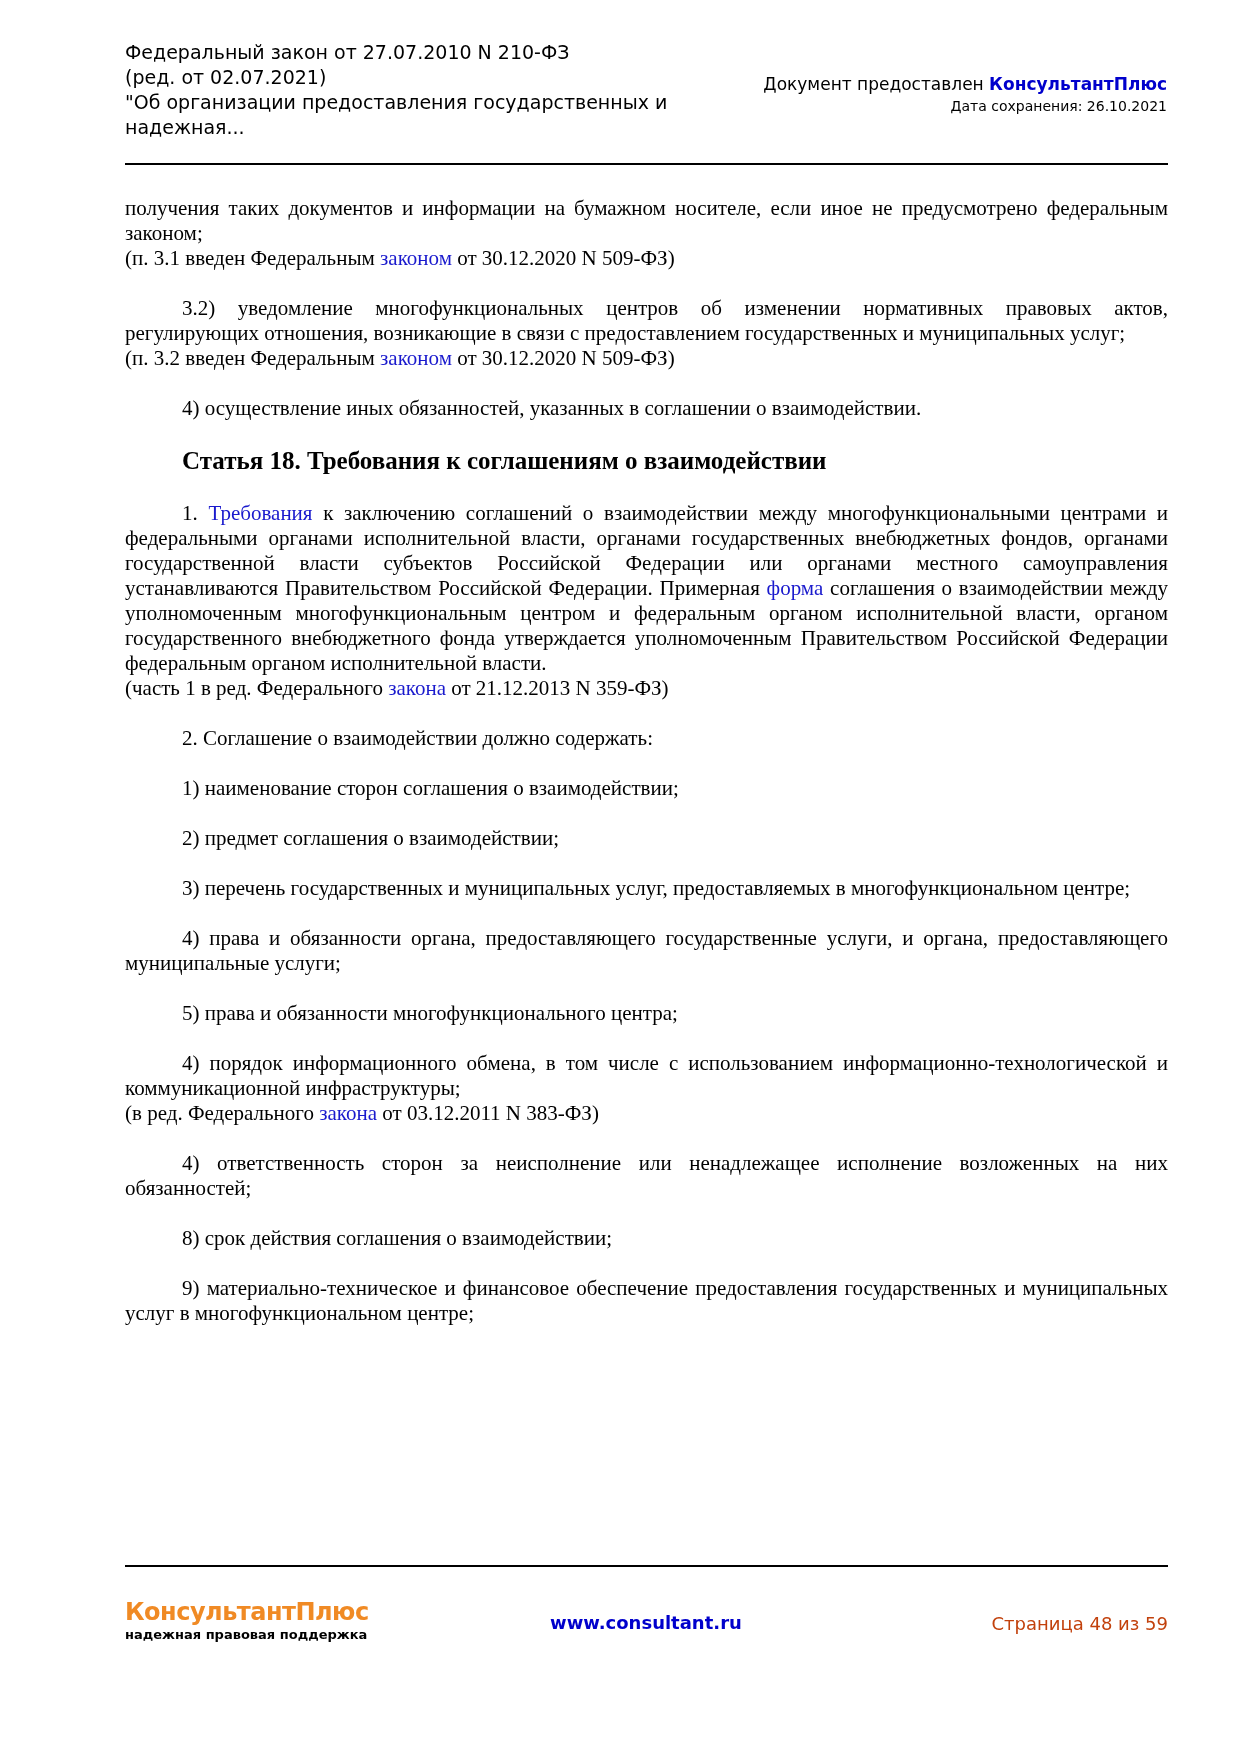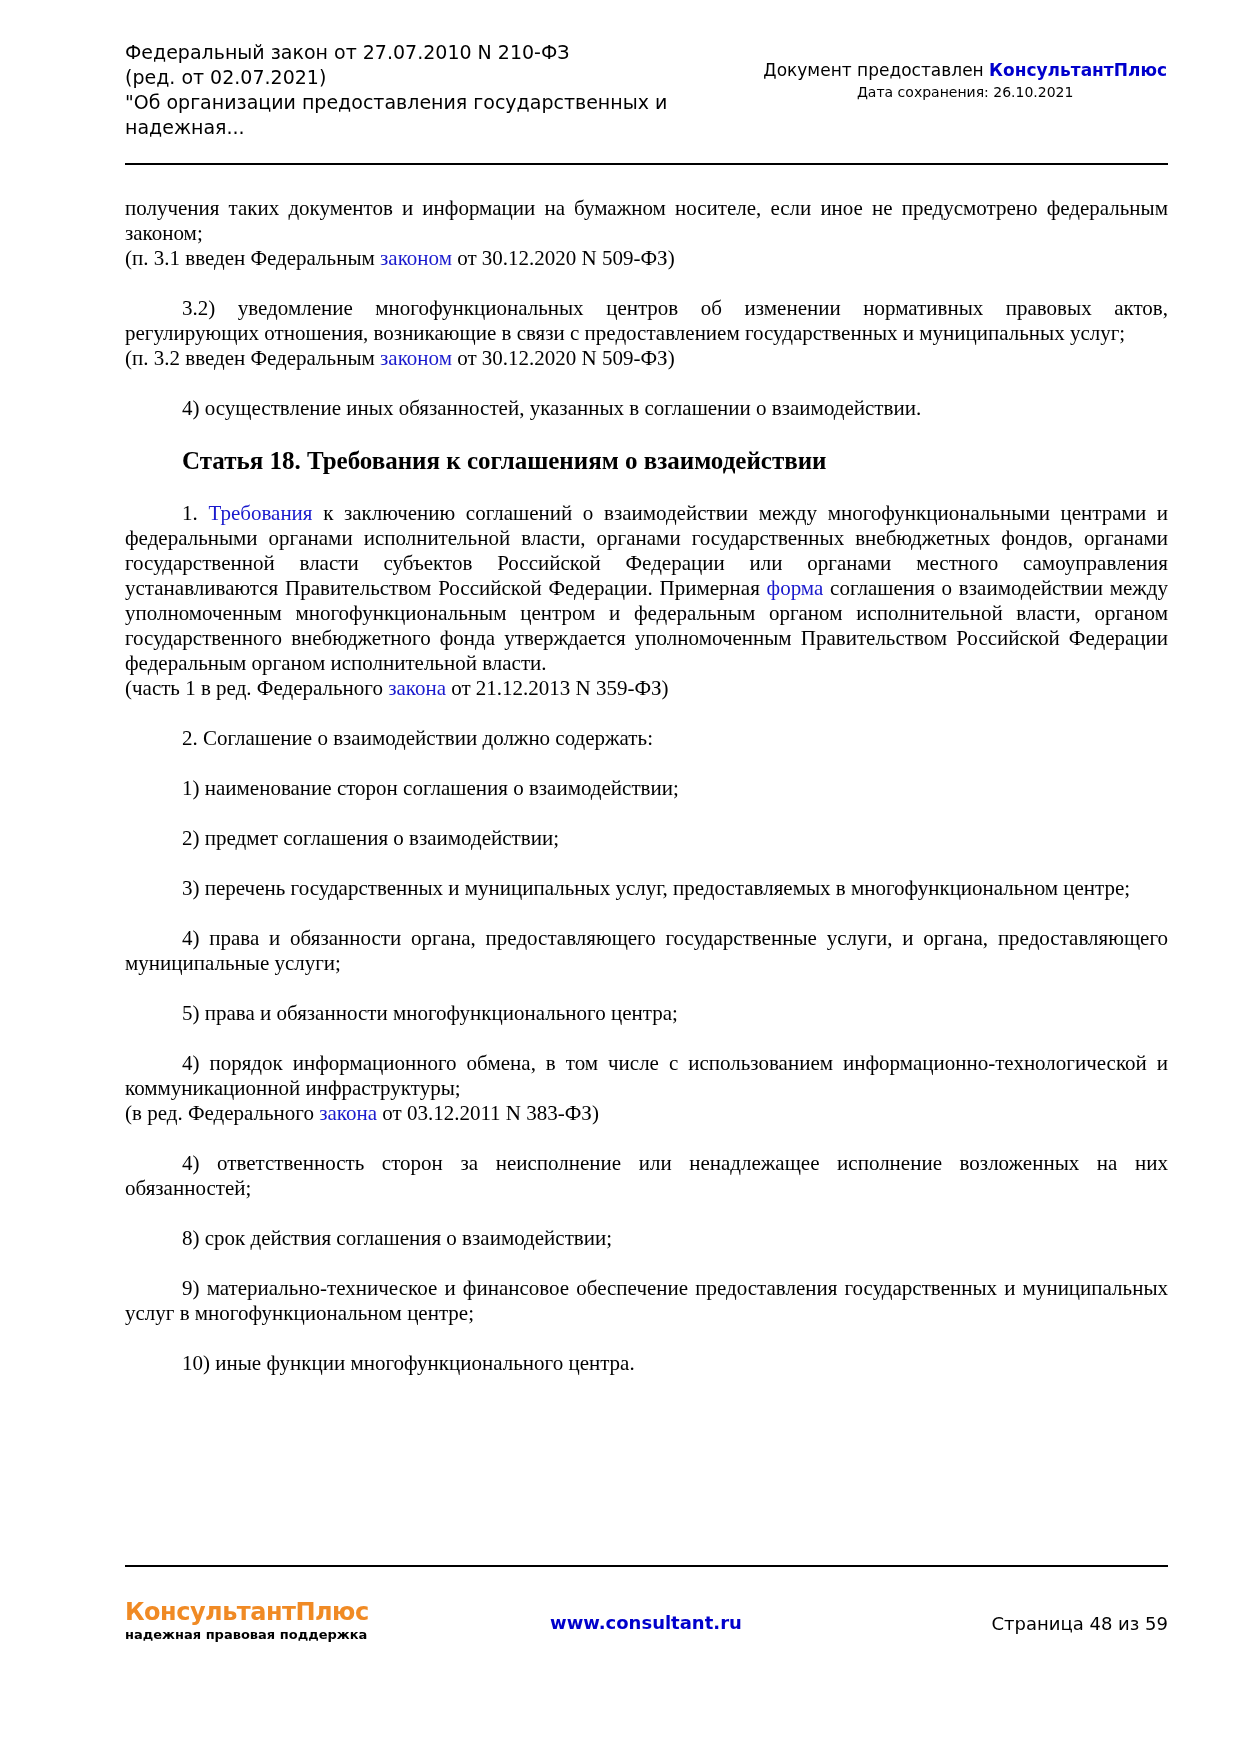--- a/index.html
+++ b/index.html
@@ -2,21 +2,21 @@
 <html><head>
 <meta charset="utf-8">
 <style>
   html, body { margin: 0; padding: 0; background: #ffffff; }
   body { width: 1240px; height: 1754px; position: relative; overflow: hidden; color: #000; }
   .hdr-left {
     position: absolute; left: 125px; top: 40px; width: 560px;
     font-family: "DejaVu Sans", sans-serif; font-size: 19px; line-height: 25px; color: #000;
   }
   .hdr-right {
-    position: absolute; right: 73px; top: 58px; text-align: center;
+    position: absolute; right: 73px; top: 72px; text-align: right;
     font-family: "DejaVu Sans", sans-serif; color: #000;
   }
   .hdr-right .provided { font-size: 17px; line-height: 24px; }
   .hdr-right .brand { color: #0000cc; font-weight: bold; }
   .hdr-right .date { font-size: 14px; line-height: 20px; }
   .rule { position: absolute; left: 125px; width: 1043px; height: 2px; background: #000; }
   .rule.top { top: 163px; }
   .rule.bottom { top: 1565px; }
 
   .content {
@@ -37,21 +37,21 @@
     font-family: "DejaVu Sans", sans-serif;
   }
   .ftr-logo .name { color: #f08a24; font-weight: bold; font-size: 24px; line-height: 28px; letter-spacing: -0.5px; }
   .ftr-logo .tag { color: #000; font-weight: bold; font-size: 13px; line-height: 18px; }
   .ftr-url {
     position: absolute; left: 550px; top: 1612px;
     font-family: "DejaVu Sans", sans-serif; font-weight: bold; font-size: 18px; color: #0000cc;
   }
   .ftr-page {
     position: absolute; right: 72px; top: 1613px;
-    font-family: "DejaVu Sans", sans-serif; font-size: 18px; color: #000000;
+    font-family: "DejaVu Sans", sans-serif; font-size: 18px; color: #c2410c;
   }
 </style>
 </head>
 <body>
 
 <div class="hdr-left">
   <div>Федеральный закон от 27.07.2010 N 210-ФЗ</div>
   <div>(ред. от 02.07.2021)</div>
   <div>"Об организации предоставления государственных и</div>
   <div>надежная...</div>
@@ -82,21 +82,20 @@
   <p class="ind gap">1) наименование сторон соглашения о взаимодействии;</p>
   <p class="ind gap">2) предмет соглашения о взаимодействии;</p>
   <p class="ind gap">3) перечень государственных и муниципальных услуг, предоставляемых в многофункциональном центре;</p>
   <p class="ind gap">4) права и обязанности органа, предоставляющего государственные услуги, и органа, предоставляющего муниципальные услуги;</p>
   <p class="ind gap">5) права и обязанности многофункционального центра;</p>
   <p class="ind gap">4) порядок информационного обмена, в том числе с использованием информационно-технологической и коммуникационной инфраструктуры;</p>
   <p><span>(в ред. Федерального </span><a>закона</a><span> от 03.12.2011 N 383-ФЗ)</span></p>
   <p class="ind gap">4) ответственность сторон за неисполнение или ненадлежащее исполнение возложенных на них обязанностей;</p>
   <p class="ind gap">8) срок действия соглашения о взаимодействии;</p>
   <p class="ind gap">9) материально-техническое и финансовое обеспечение предоставления государственных и муниципальных услуг в многофункциональном центре;</p>
-  <p class="ind gap">10) иные функции многофункционального центра.</p>
 </div>
 
 <div class="rule bottom"></div>
 
 <div class="ftr-logo">
   <div class="name">КонсультантПлюс</div>
   <div class="tag">надежная правовая поддержка</div>
 </div>
 <div class="ftr-url">www.consultant.ru</div>
 <div class="ftr-page">Страница  48 из 59</div>

